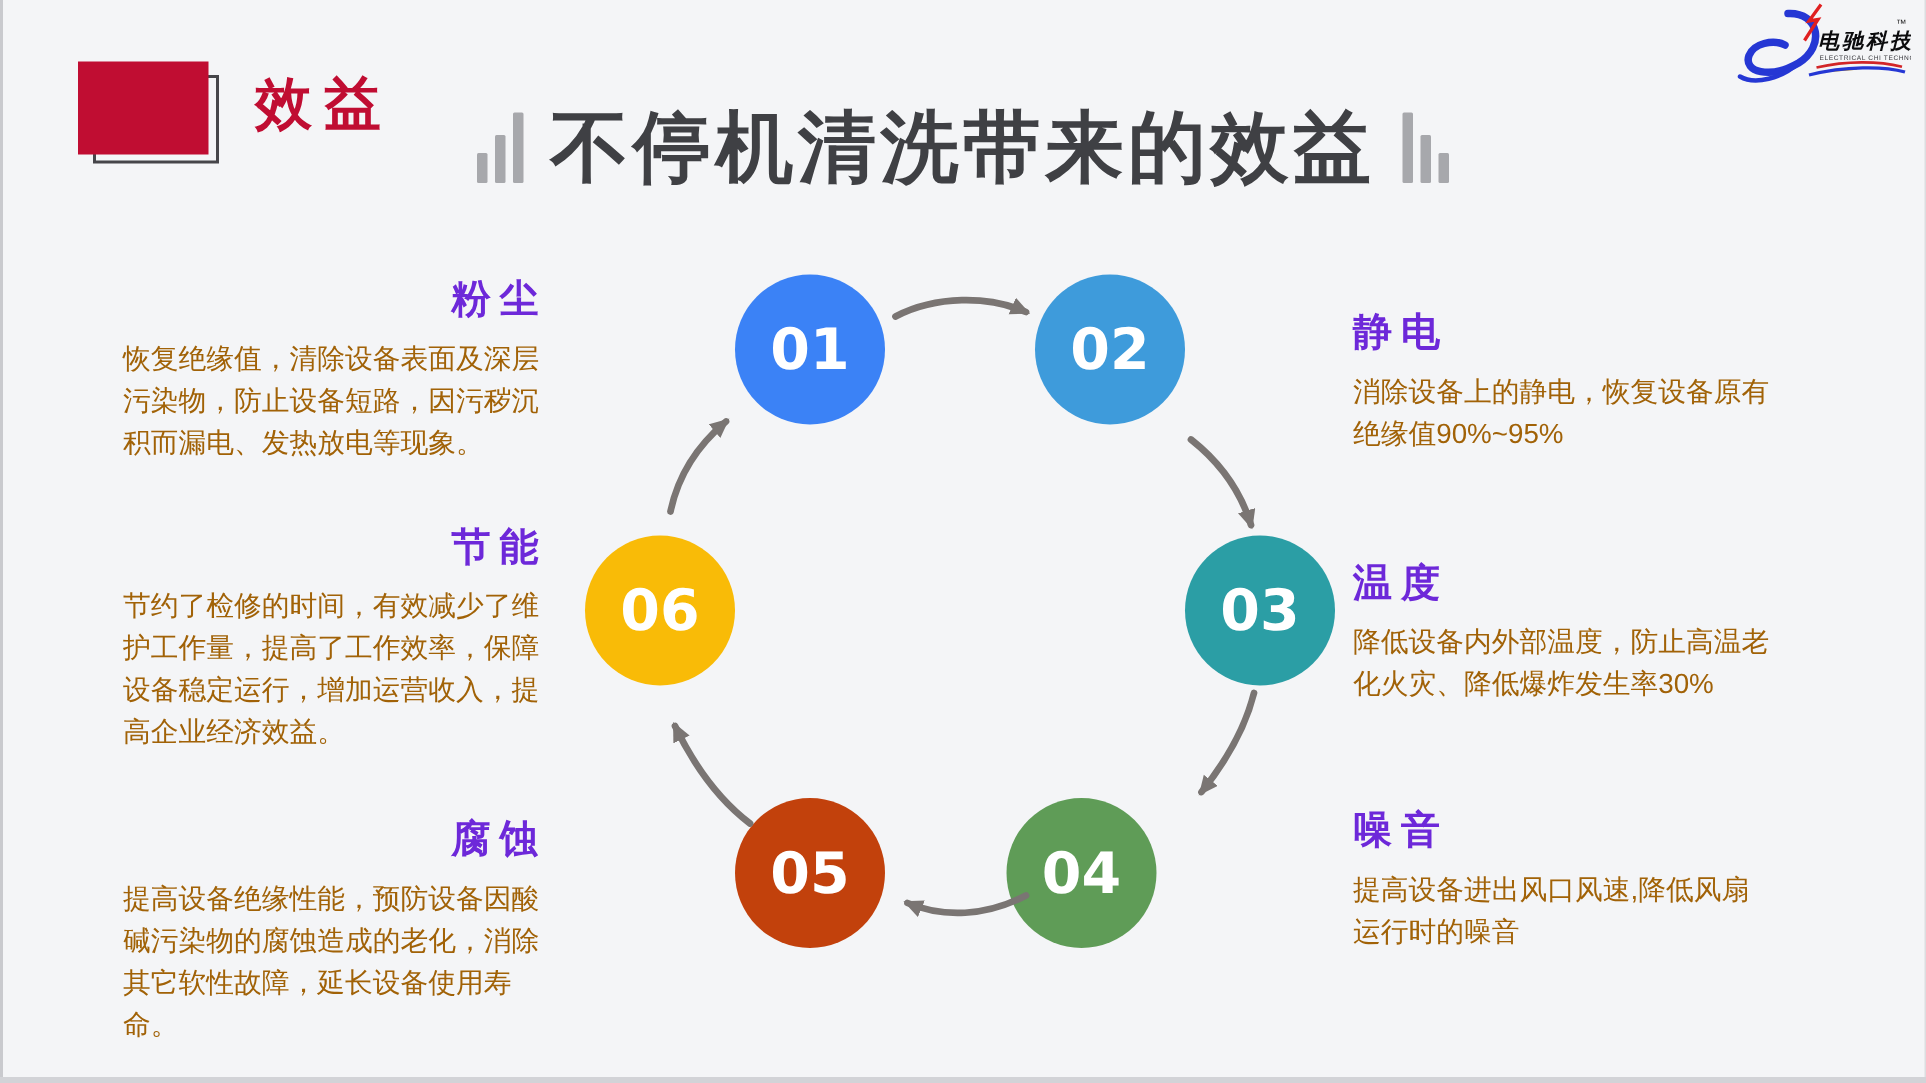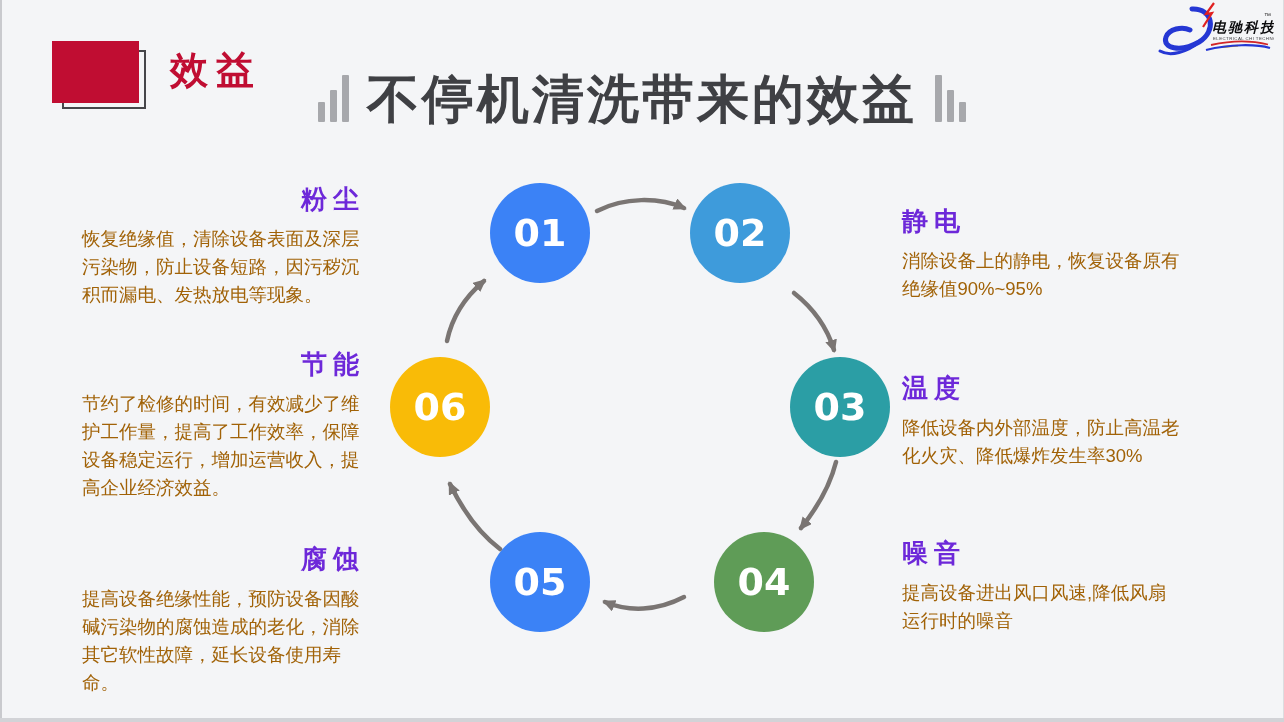--- a/index.html
+++ b/index.html
@@ -46,21 +46,21 @@
   .br-1 { top:182px; } .br-2 { top:349px; } .br-3 { top:514px; }
 
   
   .node { position:absolute; width:100px; height:100px; border-radius:50%;
           display:flex; align-items:center; justify-content:center; }
   .node .num { color:#ffffff; font-size:38px; font-weight:bold;
                font-family:"DejaVu Sans","Liberation Sans",sans-serif; }
   .n-0 { left:490px; top:183px; }
   .n-1 { left:690px; top:183px; }
   .n-2 { left:790px; top:357px; }
-  .n-3 { left:714px; top:532px; }
+  .n-3 { left:671px; top:532px; }
   .n-4 { left:490px; top:532px; }
   .n-5 { left:390px; top:357px;text-align:center; }
 
   .arrows { position:absolute; left:0; top:0; width:1284px; height:722px; pointer-events:none; }
   .cycle-arrow { fill:none; stroke-width:4.5; stroke-linecap:round; }
 </style>
 </head>
 <body>
 
 <div class="slide">
@@ -134,21 +134,21 @@
   </div>
   <div class="node n-1" style="background: rgb(62, 155, 219);">
     <span class="num">02</span>
   </div>
   <div class="node n-2" style="background: rgb(43, 158, 165);">
     <span class="num">03</span>
   </div>
   <div class="node n-3" style="background: rgb(95, 156, 87);">
     <span class="num">04</span>
   </div>
-  <div class="node n-4" style="background: #3b82f6;">
+  <div class="node n-4" style="background: #c2410c;">
     <span class="num">05</span>
   </div>
   <div class="node n-5" style="background: rgb(249, 187, 7);">
     <span class="num">06</span>
   </div>
 
   <svg class="arrows" viewBox="0 0 1284 722">
     <defs>
       <marker id="arrowhead" markerUnits="userSpaceOnUse" markerWidth="16" markerHeight="14" refX="10" refY="6" orient="auto">
         <path d="M0,0 L13,6 L0,12 Z" style="fill: rgb(122, 117, 115);"></path>

